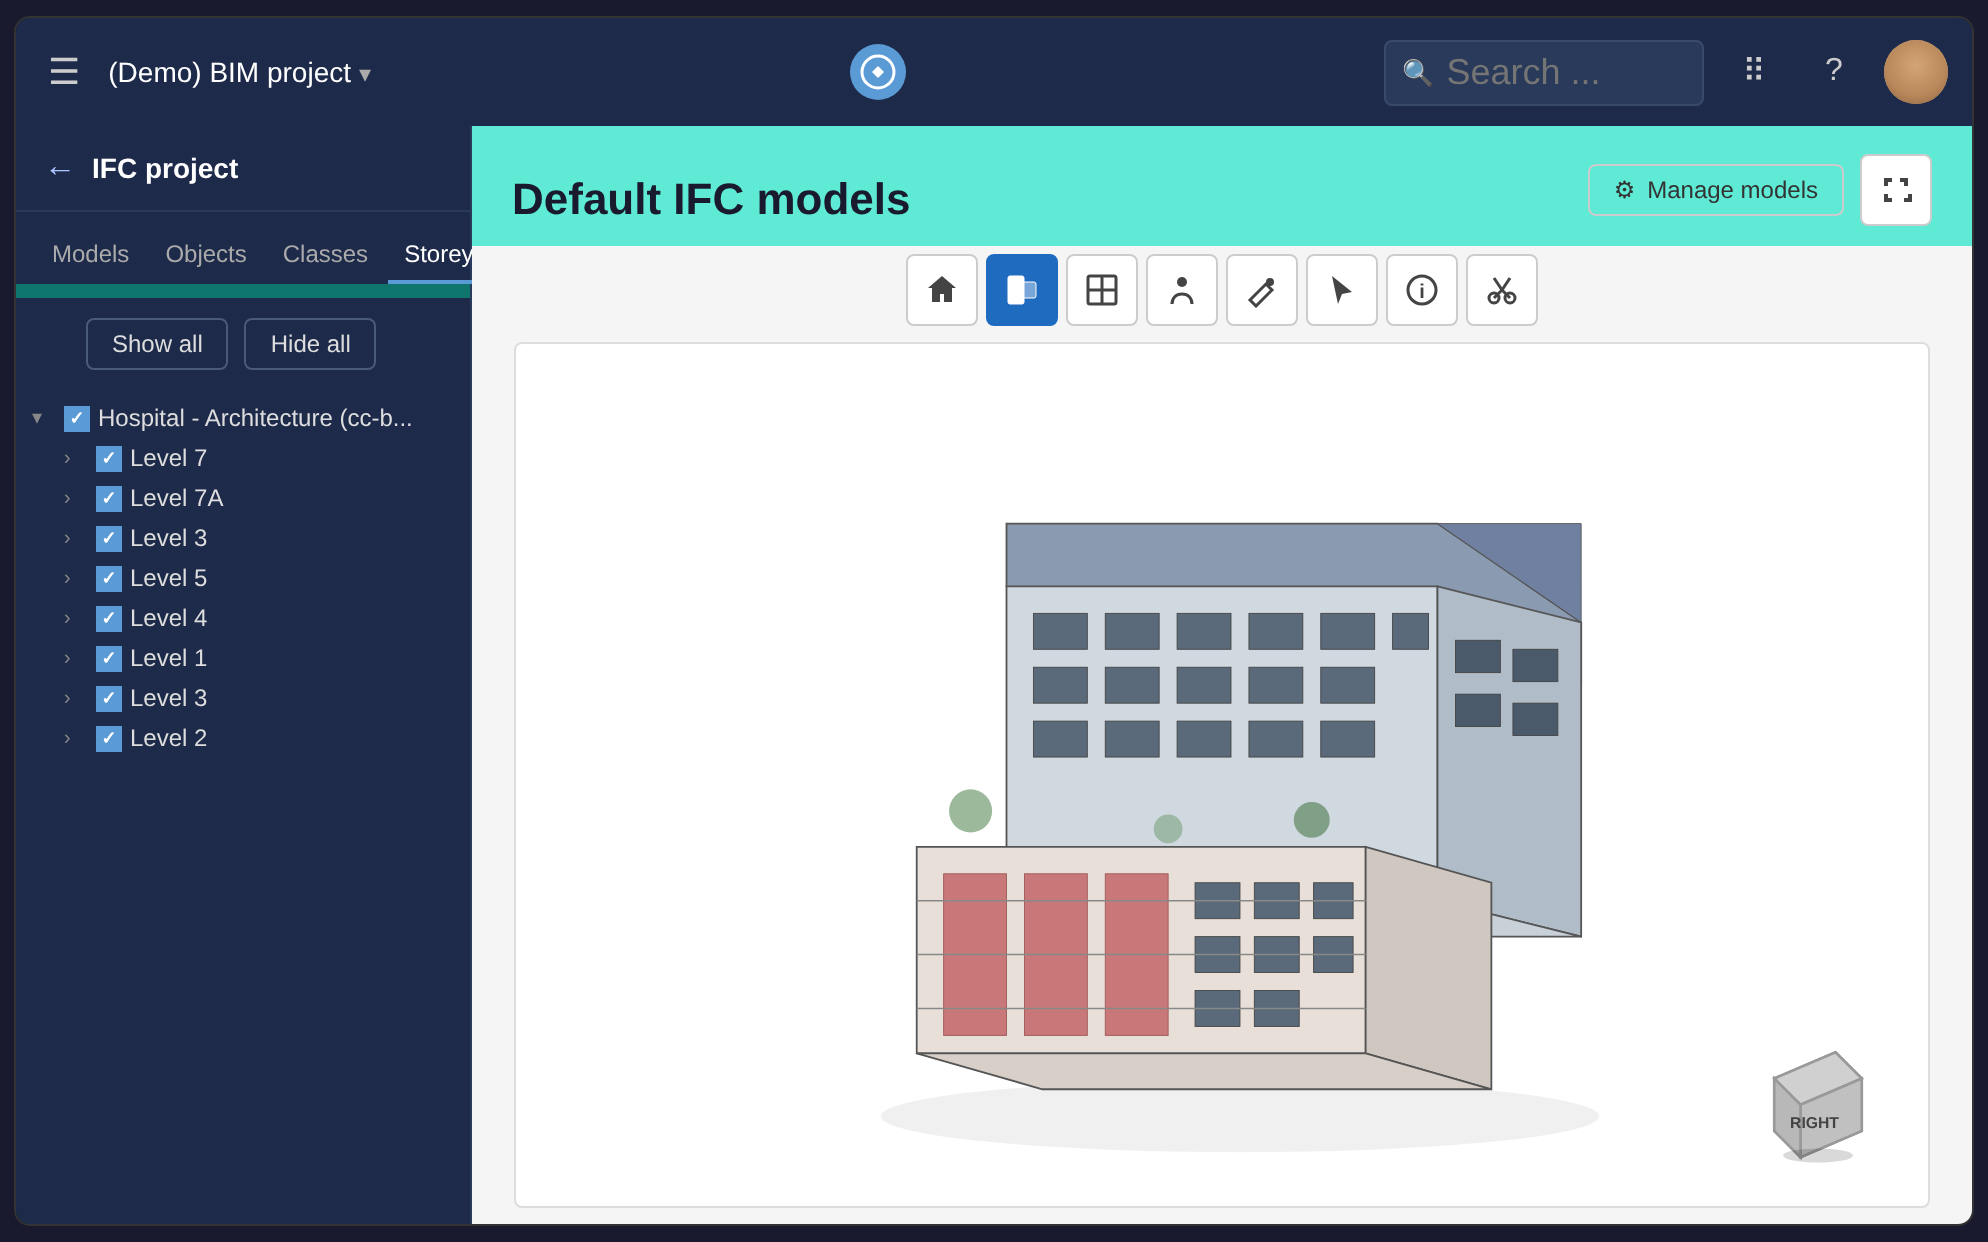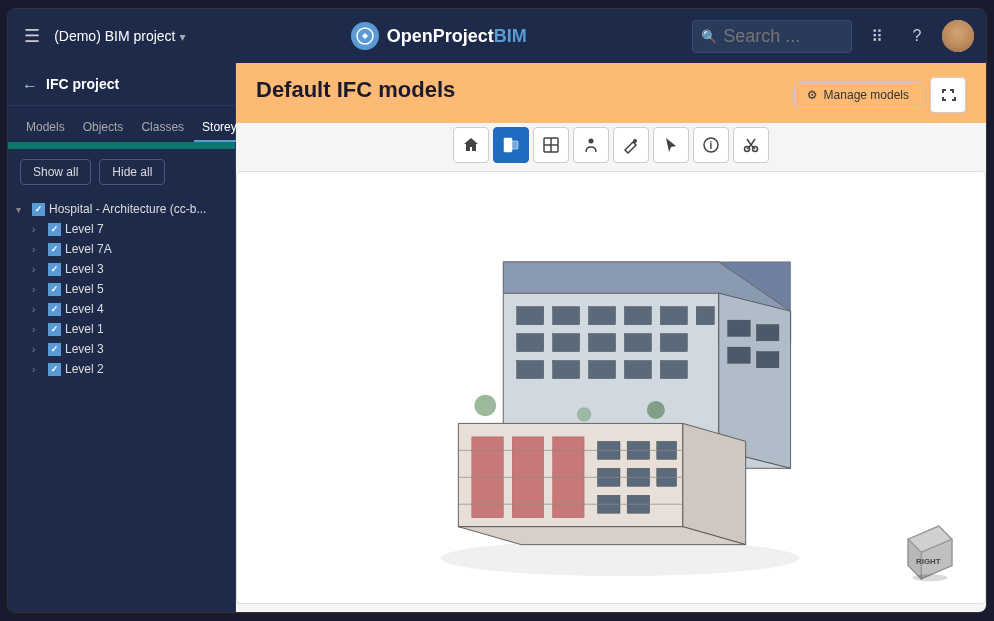--- a/index.html
+++ b/index.html
@@ -173,20 +173,21 @@
       white-space: nowrap;
     }
     .sidebar-tab.active {
       color: #fff;
       border-bottom: 2px solid #5b9bd5;
     }
     .sidebar-actions {
       display: flex;
       padding: 10px 12px;
       gap: 8px;
+      margin-left: 23px;
     }
     .action-btn {
       background: transparent;
       border: 1px solid #4a5a7a;
       color: #ddd;
       font-size: 12px;
       padding: 5px 12px;
       border-radius: 4px;
       cursor: pointer;
     }
@@ -229,24 +230,24 @@
     
     .content-area {
       flex: 1;
       background: #f5f5f5;
       display: flex;
       flex-direction: column;
       overflow: hidden;
     }
     .content-header {
       display: flex;
-      align-items: flex-start;
+      align-items: flex-end;
       justify-content: space-between;
       padding: 14px 20px 10px;
-      background: #fdba74;
+      background: #5eead4;
       flex-shrink: 0;
     }
     .page-title {
       font-size: 22px;
       font-weight: 600;
       color: #1a1a2e;
     }
     .manage-models-btn {
       display: flex;
       align-items: center;
@@ -283,21 +284,21 @@
     .tool-btn.active {
       background: #1e6bbf;
       border-color: #1e6bbf;
       color: #fff;
     }
     .viewer-area {
       flex: 1;
       position: relative;
       background: #fff;
       overflow: hidden;
-      margin: 0 0 8px;
+      margin: 0 21px 8px;
       border: 1px solid #ddd;
       border-radius: 4px;
     }
     .cube-indicator {
       position: absolute;
       bottom: 20px;
       right: 20px;
       width: 70px;
       height: 70px;
     }
@@ -318,23 +319,20 @@
       <span>(Demo) BIM project</span>
       <span class="chevron">▾</span>
     </span>
     <div class="nav-logo">
       <div class="logo-icon">
         <svg width="18" height="18" viewBox="0 0 18 18" fill="none">
           <circle cx="9" cy="9" r="8" stroke="white" stroke-width="1.5" fill="none"></circle>
           <path d="M6 9 L9 6 L12 9 L9 12 Z" fill="white"></path>
         </svg>
       </div>
-      <span class="logo-text">
-        OpenProject<span>BIM</span>
-      </span>
     </div>
     <div class="nav-right">
       <div class="search-bar">
         <span class="search-icon">🔍</span>
         <input type="text" placeholder="Search ..." style="">
       </div>
       <div class="nav-icon-btn">⠿</div>
       <div class="nav-icon-btn">
         <span>?</span>
       </div>

